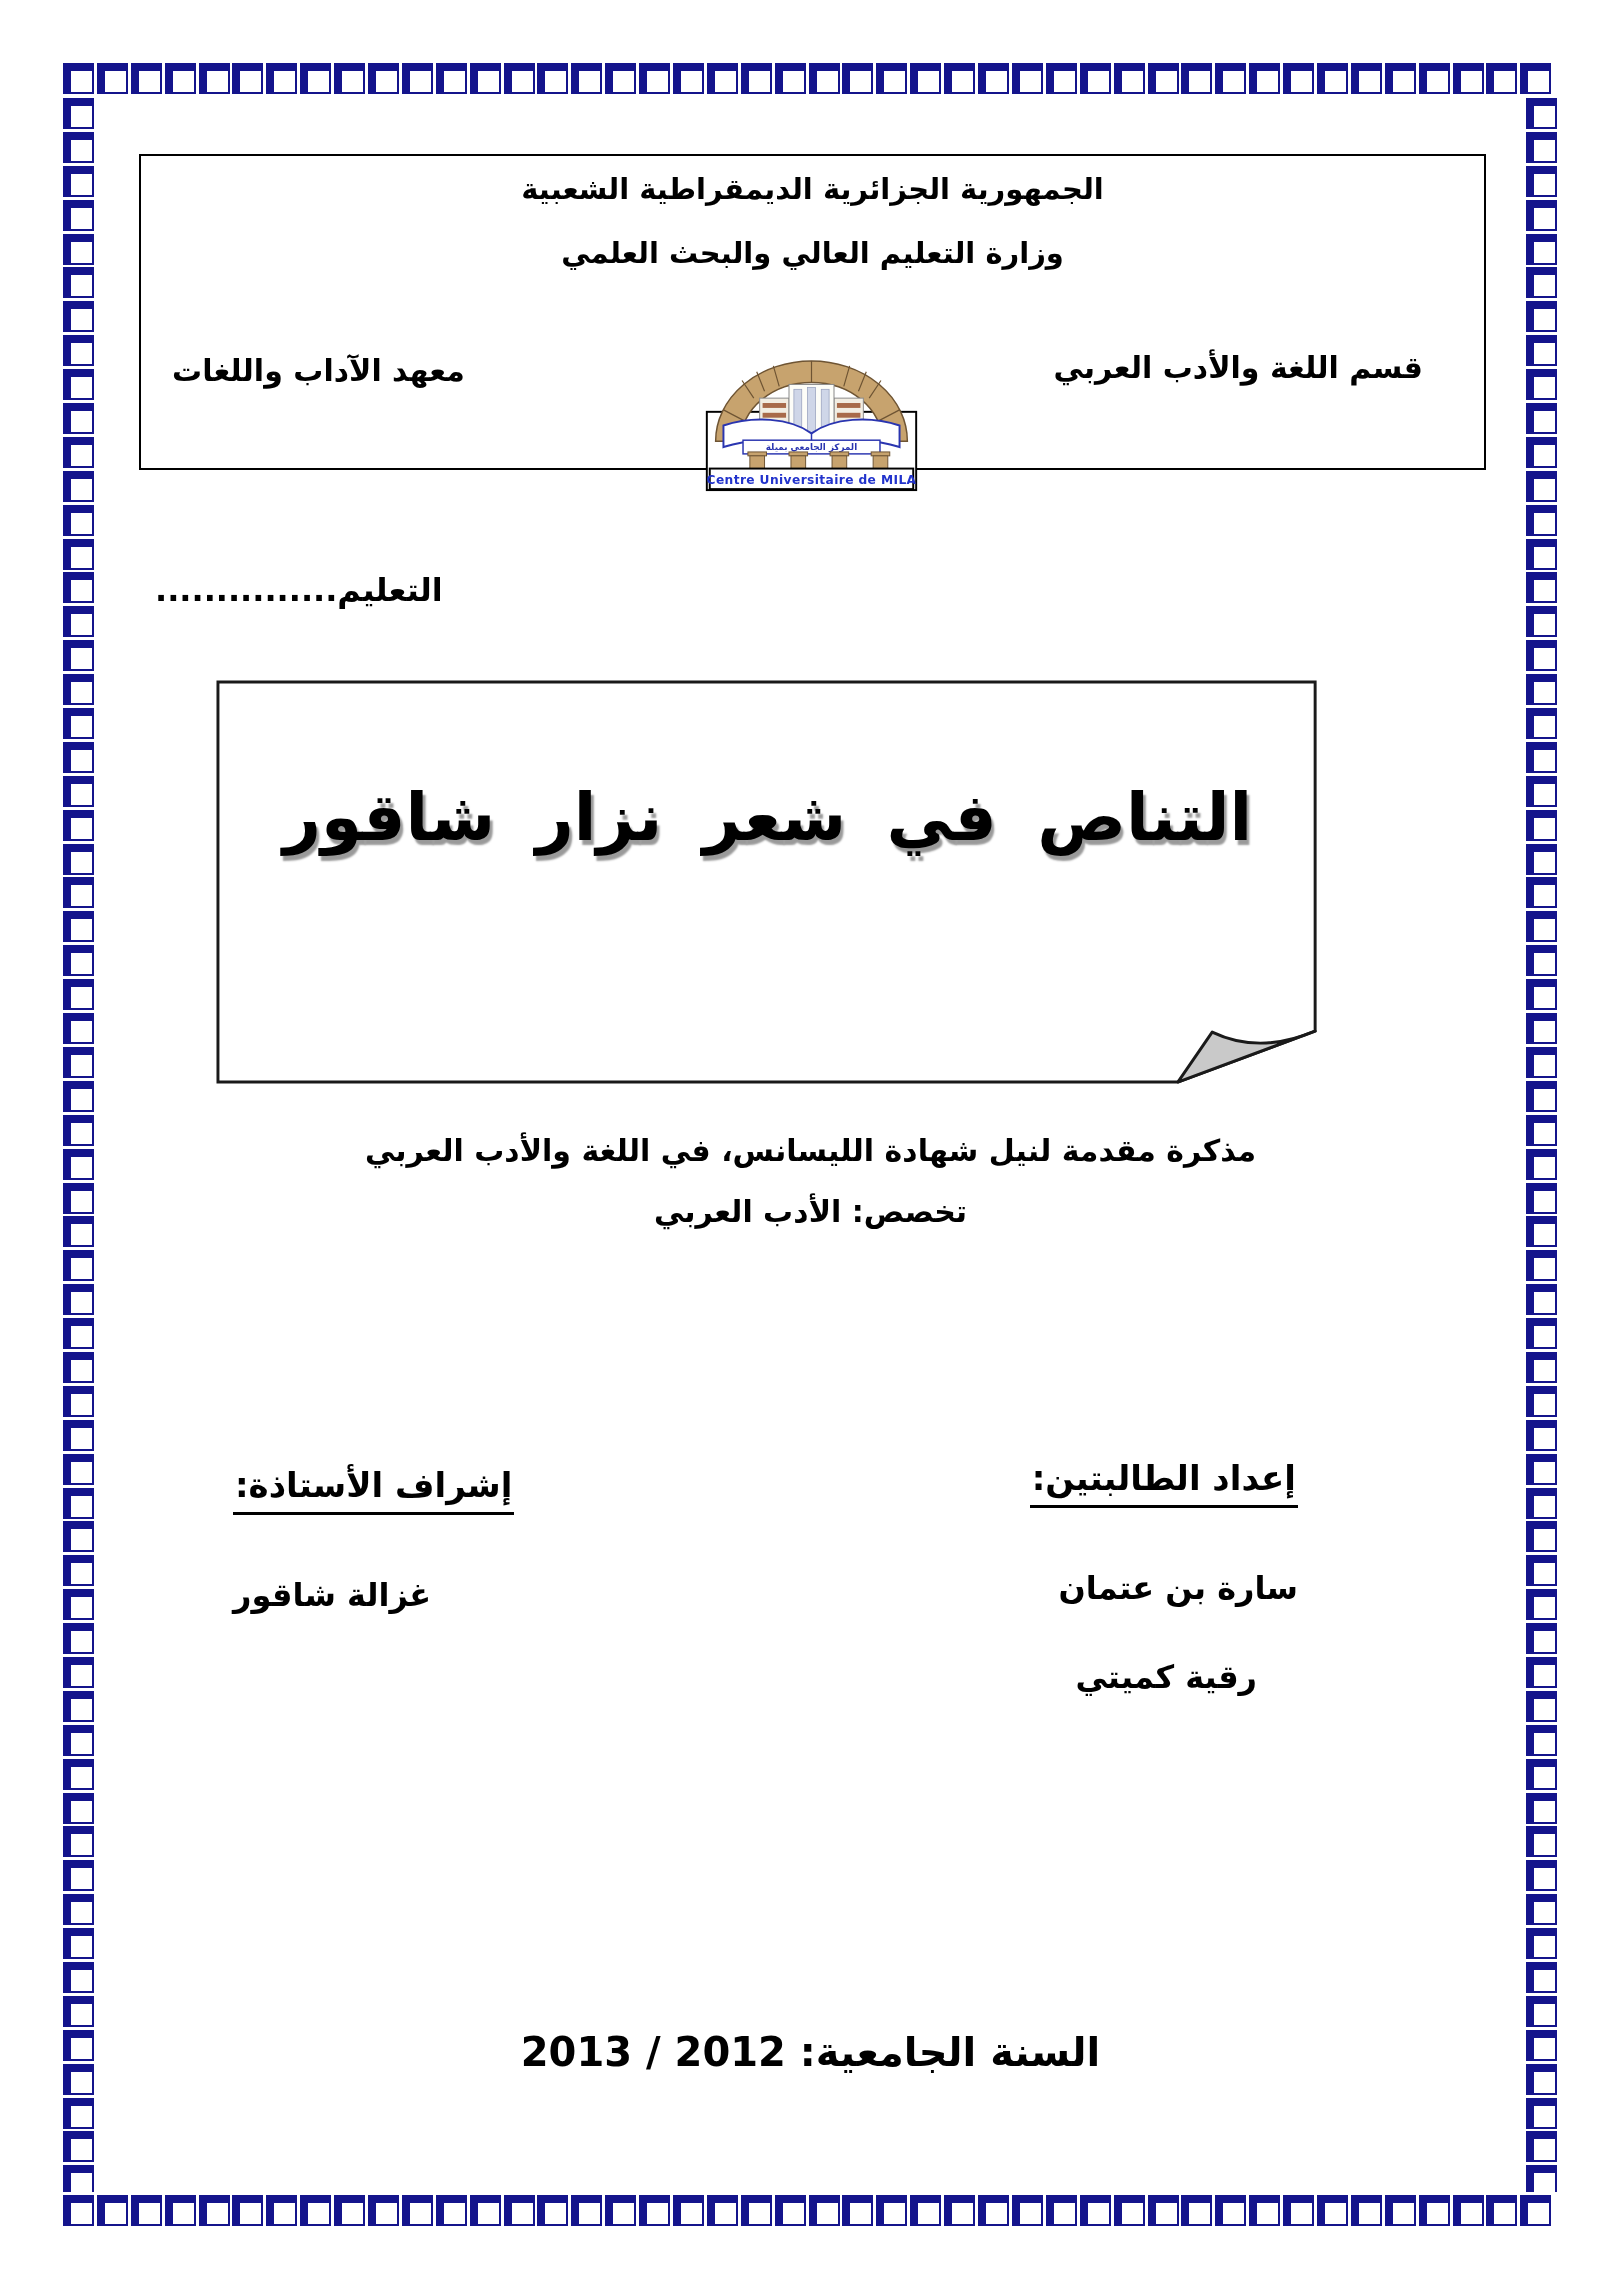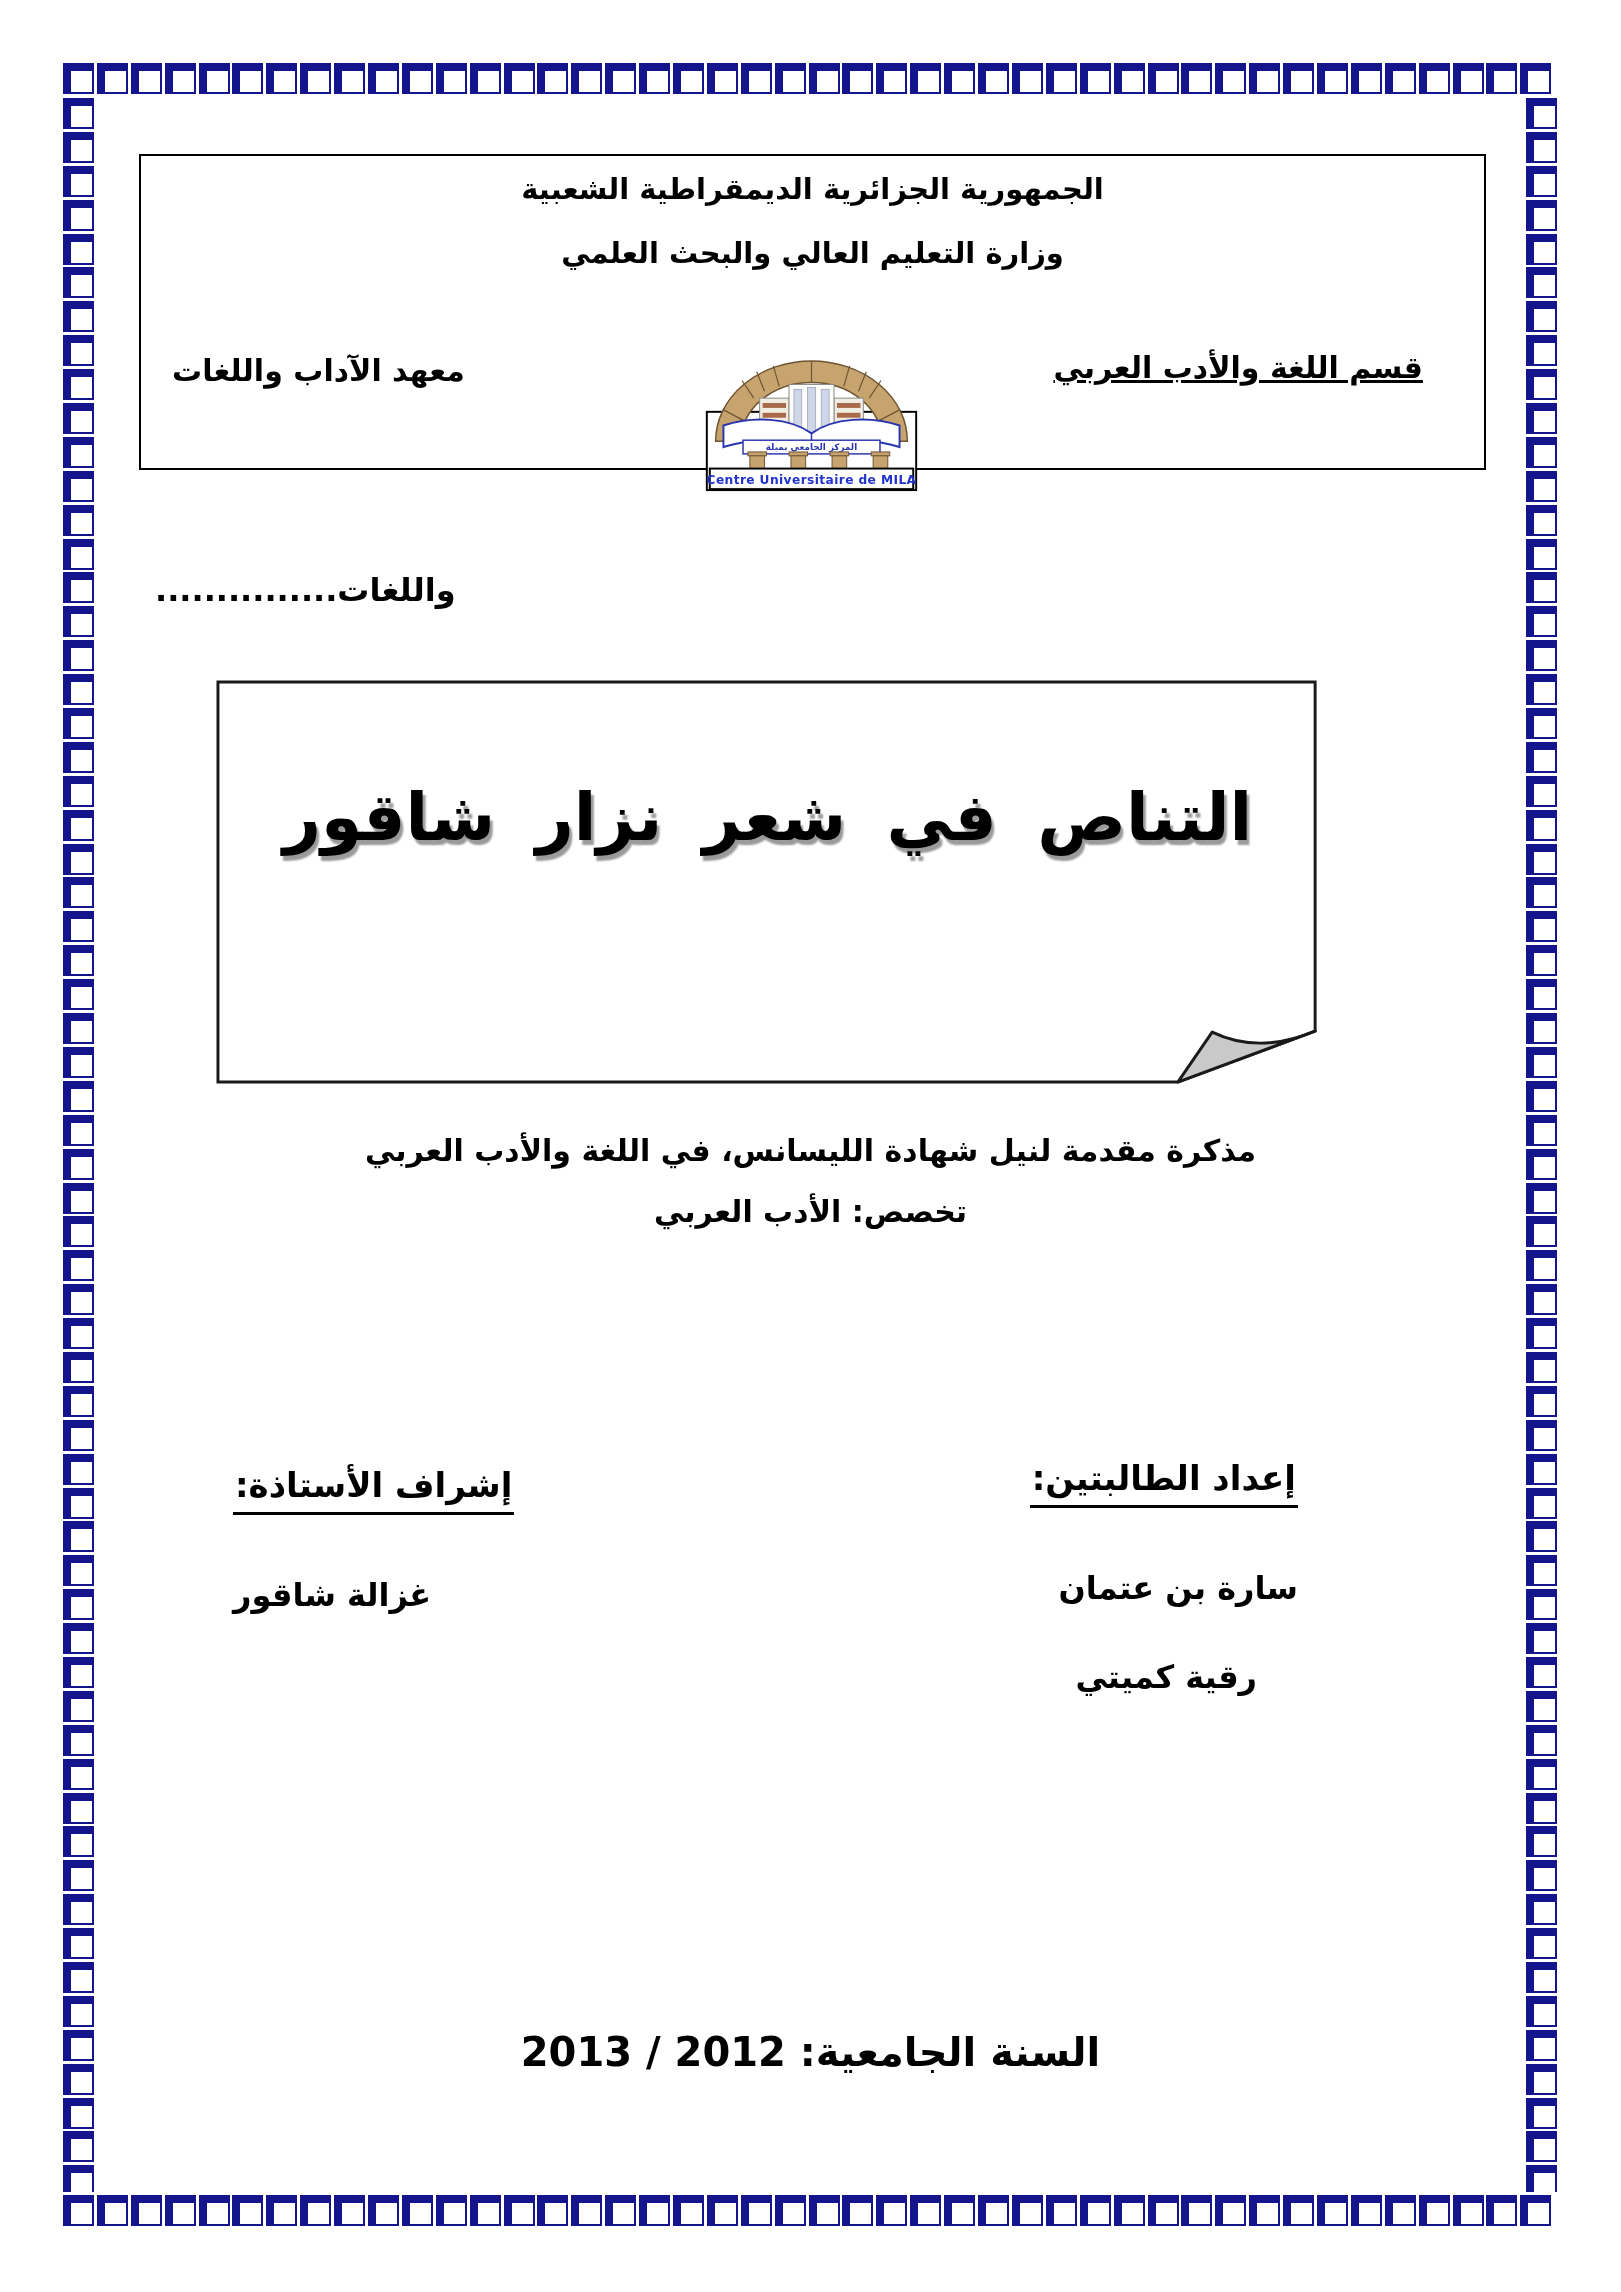--- a/index.html
+++ b/index.html
@@ -26,21 +26,21 @@
   
   .header-box{
     position:absolute;left:139px;top:154px;width:1343px;height:312px;
     border:2px solid #000;background:#fff;
   }
   .hline{position:absolute;left:0;width:100%;text-align:center;font-weight:bold;font-size:29px;}
   #hline1{top:15.7px;}
   #hline2{top:80px;}
   #hline3{top:145px;}
   .side-text{position:absolute;font-weight:bold;font-size:30px;white-space:nowrap;}
-  #dept{top:194px;right:61px;text-decoration:underline;}
+  #dept{top:194px;right:61px;}
   #institute{top:197px;left:31px;}
   
   .logo{position:absolute;left:688px;top:359px;width:247px;height:135px;}
   
   .reference{position:absolute;left:155px;top:571px;font-weight:bold;font-size:32px;direction:rtl;}
   
   .title-svg{position:absolute;left:216px;top:680px;}
   .main-title{
     position:absolute;left:216px;top:779px;width:1103px;
     text-align:center;direction:rtl;
@@ -342,21 +342,21 @@
       <rect x="105" y="99" width="15" height="27" fill="#C7A36E" stroke="#6E5433" stroke-width="1"></rect>
       <rect x="147" y="99" width="15" height="27" fill="#C7A36E" stroke="#6E5433" stroke-width="1"></rect>
       <rect x="189" y="99" width="15" height="27" fill="#C7A36E" stroke="#6E5433" stroke-width="1"></rect>
     </g>
     <g>
       <rect x="22" y="112" width="208" height="21" fill="#ffffff" stroke="#000" stroke-width="2"></rect>
       <text x="126" y="127.5" font-size="12.5" font-weight="bold" letter-spacing="0.4" fill="#2233CC" text-anchor="middle">Centre Universitaire de MILA</text>
     </g>
   </svg>
 
-  <div class="reference">واللغات...............</div>
+  <div class="reference">التعليم...............</div>
 
   <svg class="title-svg" width="1106" height="410" viewBox="0 0 1128 418">
     <path d="M2,2 H1121 V358 L981,410 H2 Z" fill="#ffffff" stroke="#1A1A1A" stroke-width="3" stroke-linejoin="miter"></path>
     <path d="M981,410 L1016,359 Q1064,382 1121,358 Z" fill="#C9C9C9" stroke="#1A1A1A" stroke-width="3" stroke-linejoin="round"></path>
   </svg>
   <div class="main-title">التناص في شعر نزار شاقور</div>
 
   <div class="subtitle" id="sub1">مذكرة مقدمة لنيل شهادة الليسانس، في اللغة والأدب العربي</div>
   <div class="subtitle" id="sub2">تخصص: الأدب العربي</div>
 

